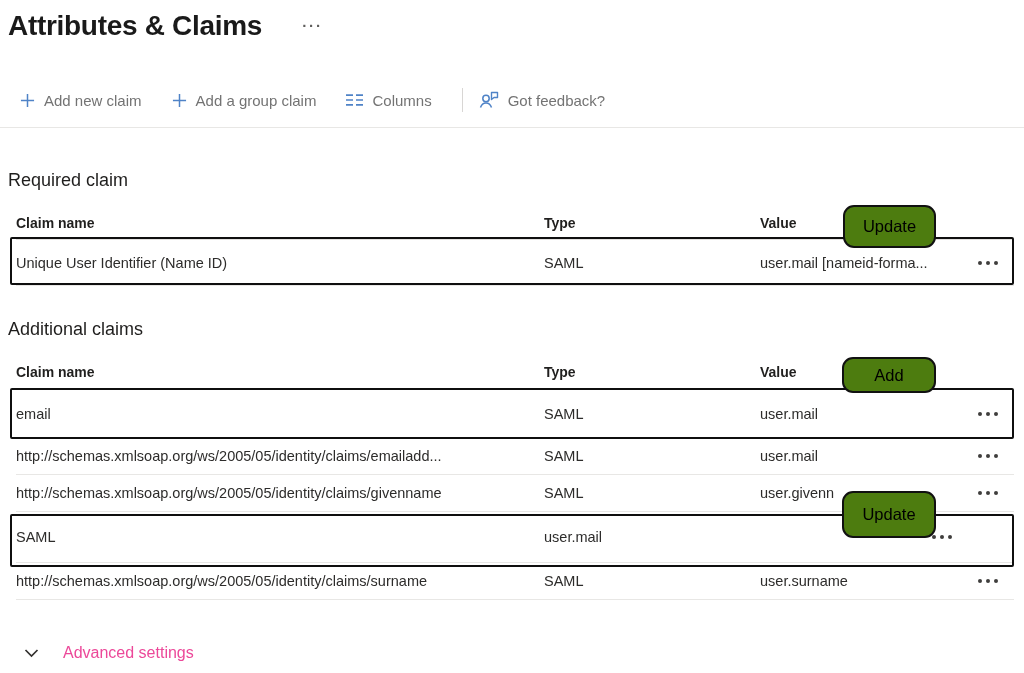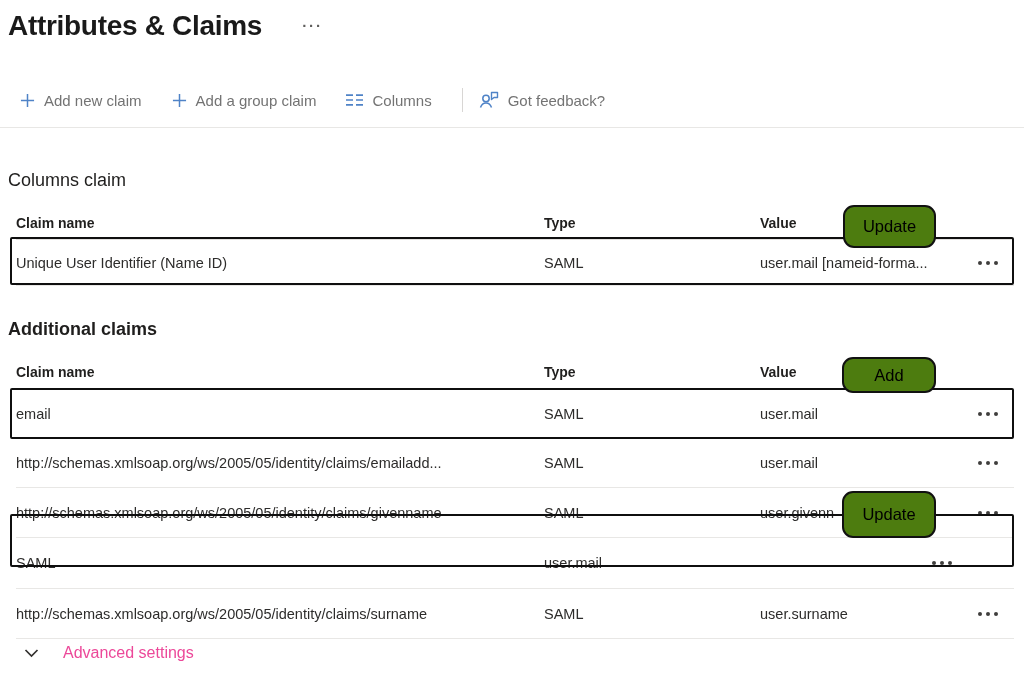--- a/index.html
+++ b/index.html
@@ -32,40 +32,40 @@
     margin-right: 30px; background: none; border: none;
     font-family: "Liberation Sans", sans-serif;
   }
   .toolbar-divider { width: 1px; height: 24px; background: #d8d6d4; margin: 0 16px 0 0; }
   .icon-blue { color: #4f83c7; display: inline-flex; }
   .toolbar-rule { position: absolute; top: 127px; left: 0; right: 0; height: 1px; background: #e8e7e5; }
 
   
   .section-heading { position: absolute; left: 8px; font-size: 18px; font-weight: 400; color: #1f1e1d; }
   #required-heading { top: 170px; }
-  #additional-heading { top: 319px; font-weight: bold; }
+  #additional-heading { top: 319px; }
 
   
   .claims-table { position: absolute; left: 16px; right: 10px; }
   #required-table { top: 206px; }
   #additional-table { top: 354px; }
 
   .t-row {
     display: grid;
     grid-template-columns: 528px 216px 1fr 46px;
     align-items: center;
   }
   .t-head { height: 34px; border-bottom: 1px solid #e3e1df; font-weight: 700; font-size: 14px; color: #201f1e; }
   #additional-table .t-head { height: 36px; }
   .t-cell { white-space: nowrap; overflow: hidden; text-overflow: ellipsis; padding-right: 10px; }
   .t-body-row { font-size: 14.5px; color: #2d2c2b; border-bottom: 1px solid #e8e7e5; cursor: pointer; }
 
   #required-table .t-body-row { height: 46px; }
   .row-h-email   { height: 48px; }
-  .row-h-default { height: 50px; }
+  .row-h-default { height: 37px; }
   .row-h-name    { height: 51px; }
 
   .menu-dots { display: flex; gap: 4px; justify-content: flex-end; padding-right: 16px; cursor: pointer; }
   .menu-dots i { width: 4px; height: 4px; border-radius: 50%; background: #3f3e3d; }
 
   
   .highlight-box {
     position: absolute; left: 10px; width: 1004px;
     border: 2px solid #0f0f0f; border-radius: 2px;
     background: transparent; pointer-events: none; z-index: 5;
@@ -141,21 +141,21 @@
         <circle cx="7" cy="7.5" r="3.2" stroke="#4f83c7" stroke-width="1.5"></circle>
         <path d="M1.5 16.5c1-3.2 3.1-4.6 5.5-4.6s4.5 1.4 5.5 4.6" stroke="#4f83c7" stroke-width="1.5"></path>
         <path d="M12.5 1.5h6v5h-3.5l-2.5 2v-2h0z" stroke="#4f83c7" stroke-width="1.4" stroke-linejoin="round"></path>
       </svg>
     </span>
     <span>Got feedback?</span>
   </button>
 </div>
 <div class="toolbar-rule"></div>
 
-<div class="section-heading" id="required-heading">Columns claim</div>
+<div class="section-heading" id="required-heading">Required claim</div>
 
 <div class="claims-table" id="required-table">
   <div class="t-row t-head">
     <div class="t-cell">Claim name</div>
     <div class="t-cell">Type</div>
     <div class="t-cell">Value</div>
     <div class="t-cell"></div>
   </div>
   <div class="t-row t-body-row">
     <div class="t-cell">Unique User Identifier (Name ID)</div>

